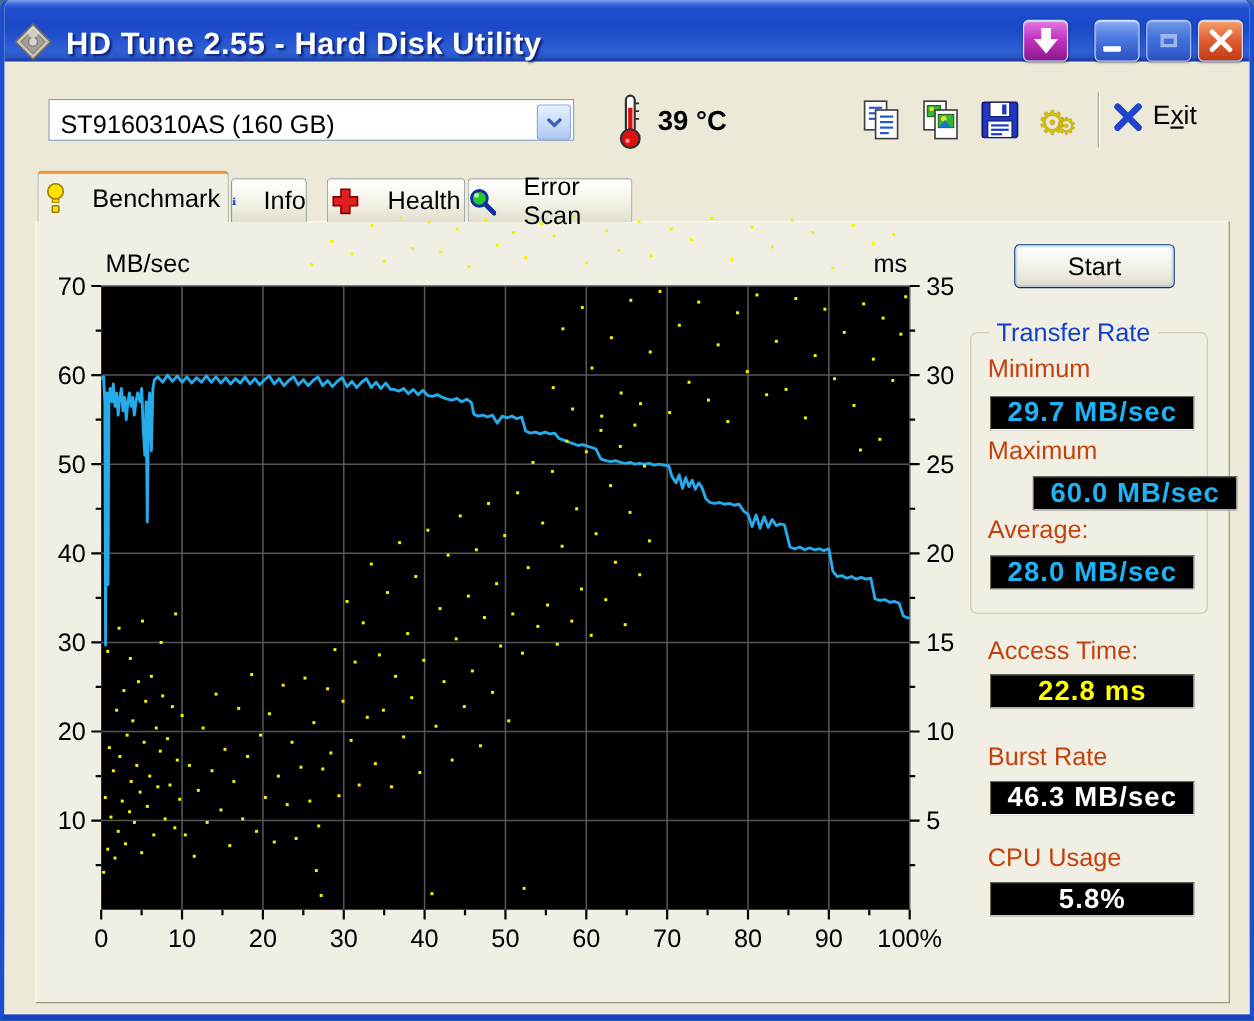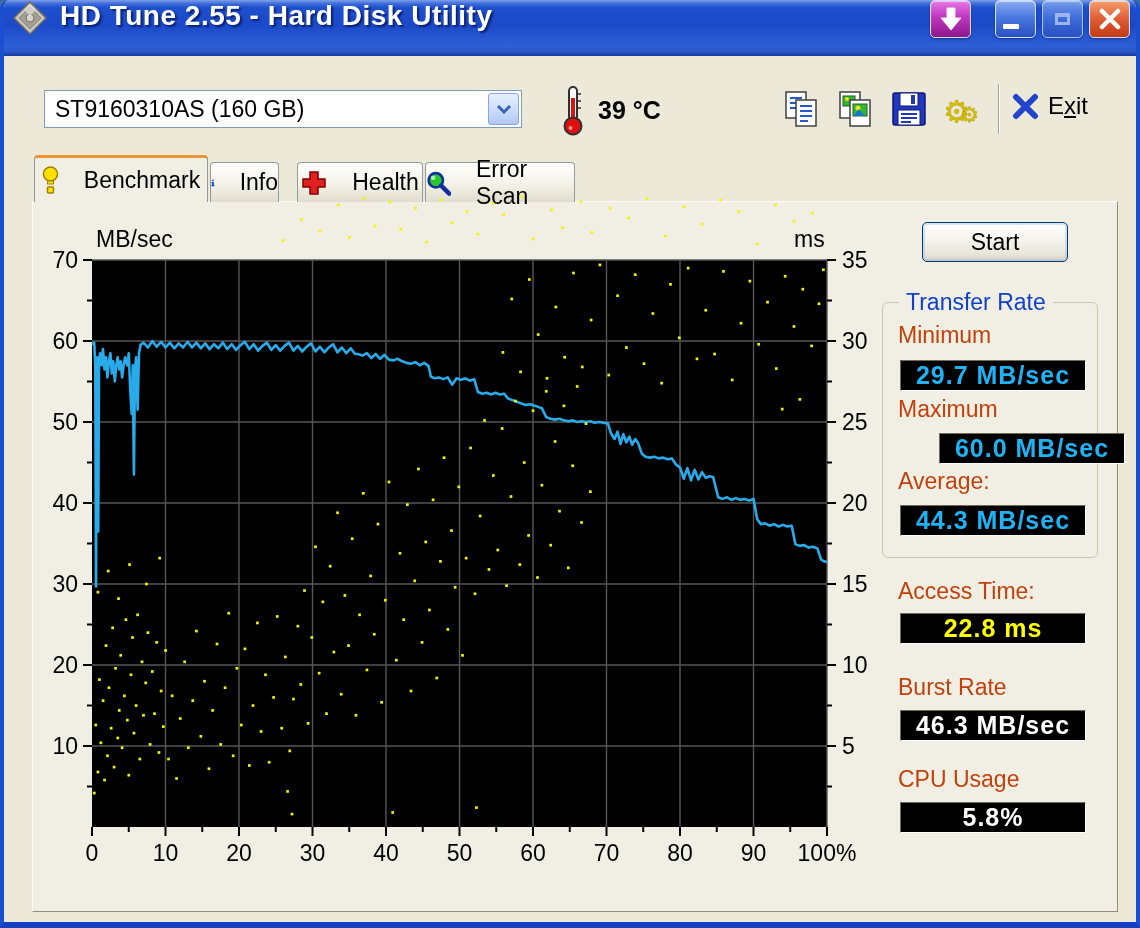--- a/index.html
+++ b/index.html
@@ -9,21 +9,21 @@
     font-family:"Liberation Sans","DejaVu Sans",sans-serif;
     background:#ECE9D8;
     border-left:4px solid #1C4ED0;border-right:4px solid #1C4ED0;border-bottom:6px solid #1640C4;
     border-radius:9px 9px 0 0;overflow:hidden;
   }
   
   .titlebar{
     position:absolute;left:-4px;top:0;width:1140px;height:56px;
     background:linear-gradient(180deg,#7D9FE6 0%,#3A6ADC 7%,#1E4FCC 14%,#1B49C8 45%,#2E5FD6 82%,#2B57C8 92%,#16389E 100%);
     border-radius:8px 8px 0 0;
-    display:flex;align-items:flex-start;
+    display:flex;align-items:flex-end;
   }
   .app-icon{width:36px;height:36px;margin-left:12px;flex:0 0 auto;}
   .title-text{
     color:#FFFFFF;font-size:28px;font-weight:bold;margin-left:12px;
     text-shadow:2px 2px 2px rgba(5,25,100,.85);letter-spacing:.5px;white-space:nowrap;
   }
   .title-buttons{margin-left:auto;margin-right:10px;display:flex;align-items:center;gap:6px;}
   .tbtn{
     width:41px;height:38px;border-radius:5px;border:1px solid #CFE0FB;
     display:flex;align-items:center;justify-content:center;cursor:pointer;
@@ -31,21 +31,21 @@
   }
   .tbtn.update{background:linear-gradient(180deg,#E678E6 0%,#C035C0 45%,#8C188C 100%);margin-right:18px;}
   .tbtn.minimize,.tbtn.maximize{background:linear-gradient(180deg,#8AACF2 0%,#4A78E0 45%,#2A50C0 100%);}
   .tbtn.maximize{opacity:.8;}
   .tbtn.close{background:linear-gradient(180deg,#F4A06C 0%,#E05F36 48%,#C23A12 100%);}
   .min-glyph{width:16px;height:5px;background:#FFFFFF;border-radius:1px;margin-top:14px;margin-right:10px;}
   .max-glyph{width:15px;height:12px;border:3px solid #BDCFF5;border-top-width:4px;}
   
   .combo{
     position:absolute;left:40px;top:90px;width:478px;height:38px;background:#FFFFFF;
-    border:1px solid #7F9DB9;display:flex;align-items:center;cursor:pointer;
+    border:1px solid #7F9DB9;display:flex;align-items:flex-end;cursor:pointer;
   }
   .combo-text{font-size:23px;color:#000;padding-left:10px;flex:1;white-space:nowrap;}
   .combo-arrow{
     width:31px;height:32px;margin-right:2px;border-radius:3px;
     border:1px solid #86A7E0;background:linear-gradient(180deg,#E6EFFD 0%,#CBDCF9 55%,#B0C8F2 100%);
     display:flex;align-items:center;justify-content:center;
   }
   .thermo{position:absolute;left:556px;top:84px;width:26px;height:52px;}
   .temp-text{position:absolute;left:594px;top:96px;font-size:25px;font-weight:bold;color:#000;}
   .toolbtn{
@@ -566,21 +566,21 @@
   <button class="start-btn">Start</button>
 
   <div class="groupbox">
     <span class="groupbox-title">Transfer Rate</span>
   </div>
   <span class="fieldlabel" style="left:894px;top:322px;">Minimum</span>
   <div class="lcd cyan" style="left:896px;top:360px;">29.7 MB/sec</div>
   <span class="fieldlabel" style="left:894px;top:396px;">Maximum</span>
   <div class="lcd cyan" style="left:896px;top:433px;margin-left:39px;">60.0 MB/sec</div>
   <span class="fieldlabel" style="left:894px;top:468px;">Average:</span>
-  <div class="lcd cyan" style="left:896px;top:505px;">44.3 MB/sec</div>
+  <div class="lcd cyan" style="left:896px;top:505px;">28.0 MB/sec</div>
 
   <span class="fieldlabel" style="left:894px;top:578px;">Access Time:</span>
   <div class="lcd yellow" style="left:896px;top:613px;">22.8 ms</div>
 
   <span class="fieldlabel" style="left:894px;top:674px;">Burst Rate</span>
   <div class="lcd white" style="left:896px;top:710px;">46.3 MB/sec</div>
 
   <span class="fieldlabel" style="left:894px;top:766px;">CPU Usage</span>
   <div class="lcd white" style="left:896px;top:802px;">5.8%</div>
 

